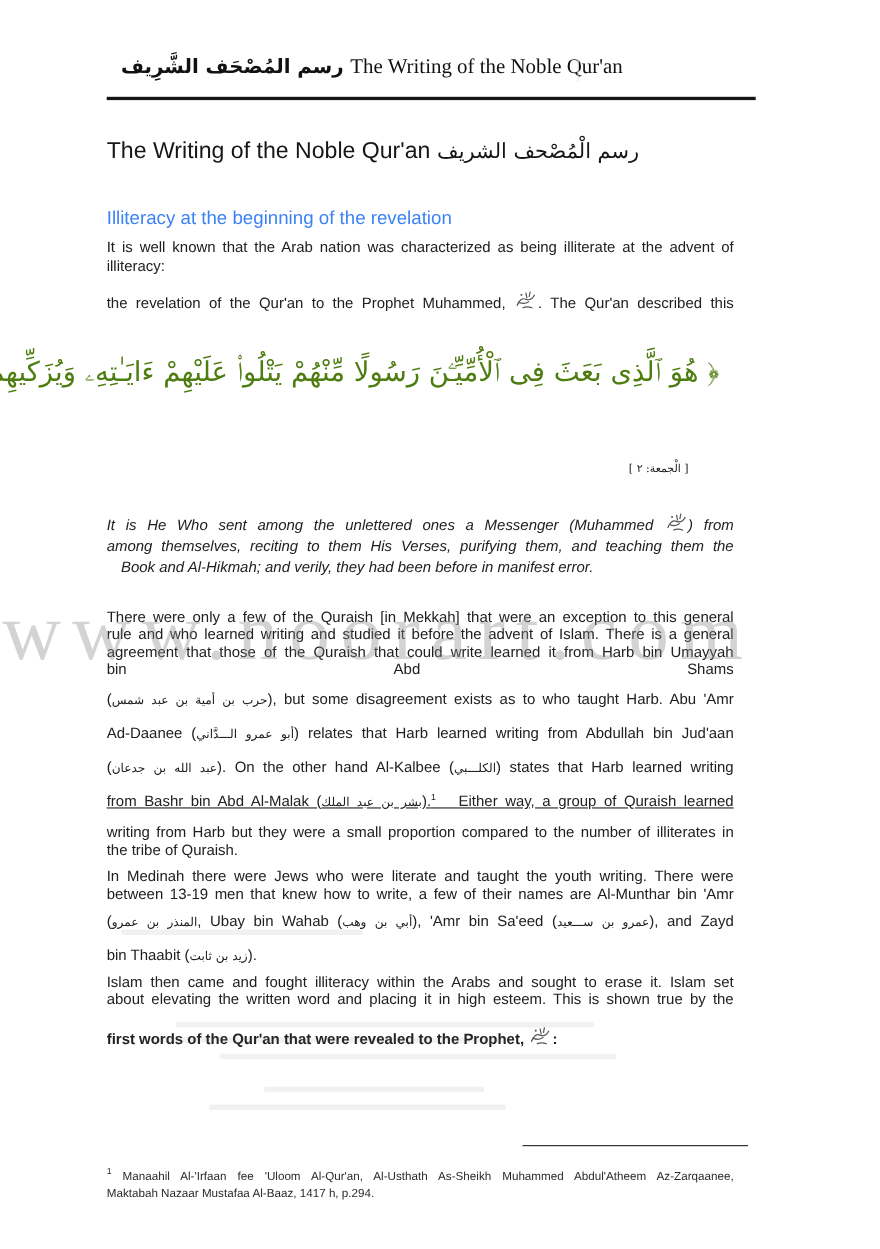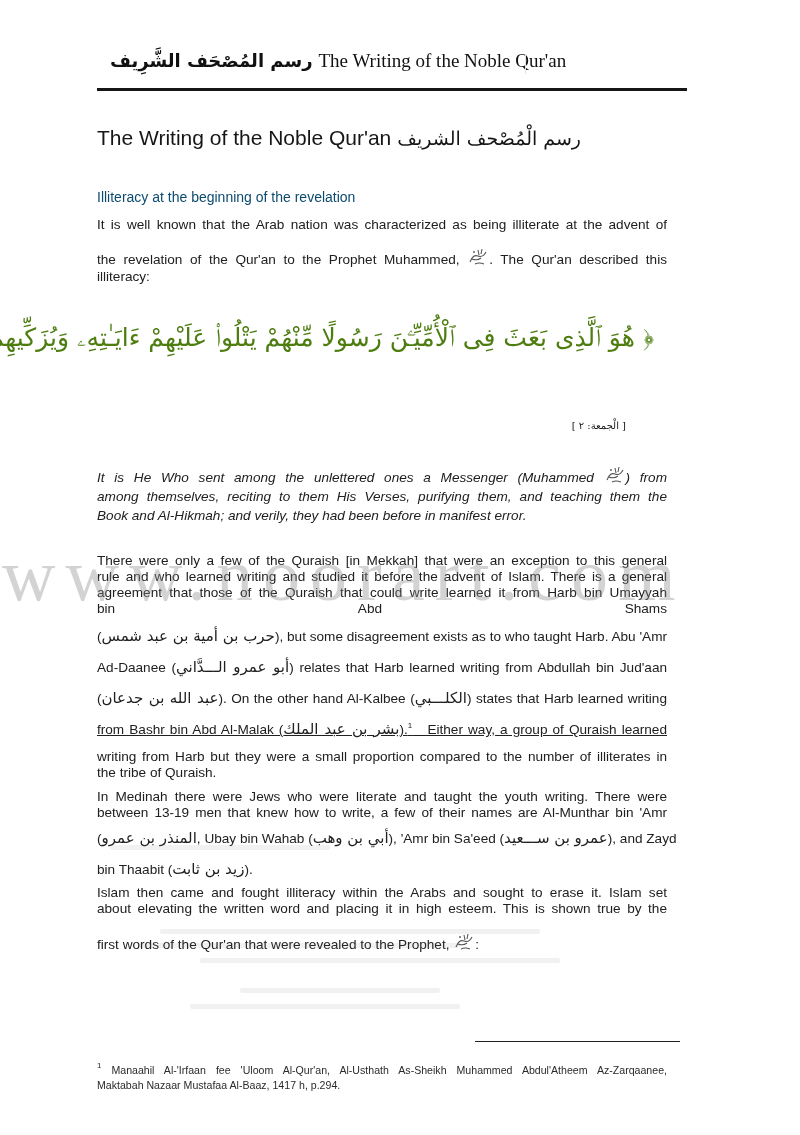--- a/index.html
+++ b/index.html
@@ -79,22 +79,22 @@
       font-size: 19px;
       direction: rtl;
       color: #161616;
     }
 
     
     .section-heading {
       position: absolute;
       left: 97px;
       top: 189px;
-      font-size: 14px;
-      color: #0c4a6e;
+      font-size: 17px;
+      color: #3b82f6;
       white-space: nowrap;
     }
 
     
     .para {
       position: absolute;
       left: 97px;
       width: 570px;
       font-size: 13.6px;
       color: #202020;
@@ -105,21 +105,21 @@
       display: block;
       white-space: nowrap;
       text-align: justify;
       text-align-last: justify;
     }
     .para .line.last {
       text-align-last: left;
     }
     .ar-inline {
       font-family: "DejaVu Sans", sans-serif;
-      font-size: 15px;
+      font-size: 11px;
       direction: rtl;
       unicode-bidi: isolate;
     }
     .salawat {
       display: inline-block;
       width: 22px;
       height: 20px;
       vertical-align: -4px;
       position: relative;
     }
@@ -176,21 +176,21 @@
       font-size: 13.6px;
       line-height: 19px;
       color: #202020;
     }
     .translation .line {
       display: block;
       white-space: nowrap;
       text-align: justify;
       text-align-last: justify;
     }
-    .translation .line.last { text-align-last: left; }
+    .translation .line.last { text-align-last: left; margin-left: 13px; }
 
     
     .watermark {
       position: absolute;
       left: 2px;
       top: 540px;
       width: 800px;
       font-family: "Liberation Serif", serif;
       font-size: 74px;
       letter-spacing: 10px;
@@ -248,25 +248,25 @@
 
   <div class="chapter-title">
     <span class="ct-english">The Writing of the Noble Qur'an</span>
     <span class="ct-arabic">رسم الْمُصْحف الشريف</span>
   </div>
 
   <div class="section-heading">Illiteracy at the beginning of the revelation</div>
 
   <div class="para" style="top:216px; line-height:30px;">
     <span class="line" style="line-height:18px;">It is well known that the Arab nation was characterized as being illiterate at the advent of</span>
+    <span class="line last" style="line-height:16px;">illiteracy:</span>
     <span class="line" style="margin-top:12px; line-height:18px;"><span>the revelation of the Qur'an to the Prophet Muhammed,</span>&nbsp;<span class="salawat"><svg viewBox="0 0 22 22">
             <path d="M3 16 Q6 8 11 10 T19 6 M5 13 Q10 15 14 12 M8 18 Q12 16 17 18 M11 4 L12 9 M15 3 L14 8" stroke="#555" stroke-width="1.1" fill="none"></path>
             <circle cx="7" cy="6" r="1" fill="#666"></circle>
           </svg></span><span>. The Qur'an described this</span></span>
-    <span class="line last" style="line-height:16px;">illiteracy:</span>
   </div>
 
   <div class="verse" style="top:300px;">
     <span>﴿ هُوَ ٱلَّذِى بَعَثَ فِى ٱلْأُمِّيِّـۧنَ رَسُولًا مِّنْهُمْ يَتْلُوا۟ عَلَيْهِمْ ءَايَـٰتِهِۦ وَيُزَكِّيهِمْ</span>
   </div>
   <div class="verse-ref">[ الْجمعة: ٢ ]</div>
 
   <div class="translation">
     <span class="line"><span>It is He Who sent among the unlettered ones a Messenger (Muhammed</span> <span class="salawat"><svg viewBox="0 0 22 22">
             <path d="M3 16 Q6 8 11 10 T19 6 M5 13 Q10 15 14 12 M8 18 Q12 16 17 18 M11 4 L12 9 M15 3 L14 8" stroke="#555" stroke-width="1.1" fill="none"></path>
@@ -296,21 +296,21 @@
   <div class="para" style="top:789px;">
     <span class="line">In Medinah there were Jews who were literate and taught the youth writing.  There were</span>
     <span class="line">between 13-19 men that knew how to write, a few of their names are Al-Munthar bin 'Amr</span>
     <span class="line" style="margin-top:8px; line-height:18px;">(<span class="ar-inline">المنذر بن عمرو</span><span>, Ubay bin Wahab (</span><span class="ar-inline">أبي بن وهب</span><span>), 'Amr bin Sa'eed (</span><span class="ar-inline">عمرو بن ســـعيد</span><span>), and Zayd</span></span>
     <span class="line last" style="margin-top:12px; line-height:18px;"><span>bin Thaabit (</span><span class="ar-inline">زيد بن ثابت</span><span>).</span></span>
   </div>
 
   <div class="para" style="top:885px;">
     <span class="line">Islam then came and fought illiteracy within the Arabs and sought to erase it.  Islam set</span>
     <span class="line">about elevating the written word and placing it in high esteem.  This is shown true by the</span>
-    <span class="line last" style="margin-top:14px; line-height:20px;"><span>first words of the Qur'an that were revealed to the Prophet,</span>&nbsp;<span class="salawat"><svg viewBox="0 0 22 22">
+    <span class="line last" style="margin-top:14px; line-height:20px;font-weight:bold;"><span>first words of the Qur'an that were revealed to the Prophet,</span>&nbsp;<span class="salawat"><svg viewBox="0 0 22 22">
             <path d="M3 16 Q6 8 11 10 T19 6 M5 13 Q10 15 14 12 M8 18 Q12 16 17 18 M11 4 L12 9 M15 3 L14 8" stroke="#555" stroke-width="1.1" fill="none"></path>
             <circle cx="7" cy="6" r="1" fill="#666"></circle>
           </svg></span><span>:</span></span>
   </div>
 
   <div class="ghost" style="left:110px; top:845px; width:220px;"></div>
   <div class="ghost" style="left:160px; top:929px; width:380px;"></div>
   <div class="ghost" style="left:140px; top:943px; width:320px;"></div>
   <div class="ghost" style="left:200px; top:958px; width:360px;"></div>
   <div class="ghost" style="left:240px; top:988px; width:200px;"></div>

